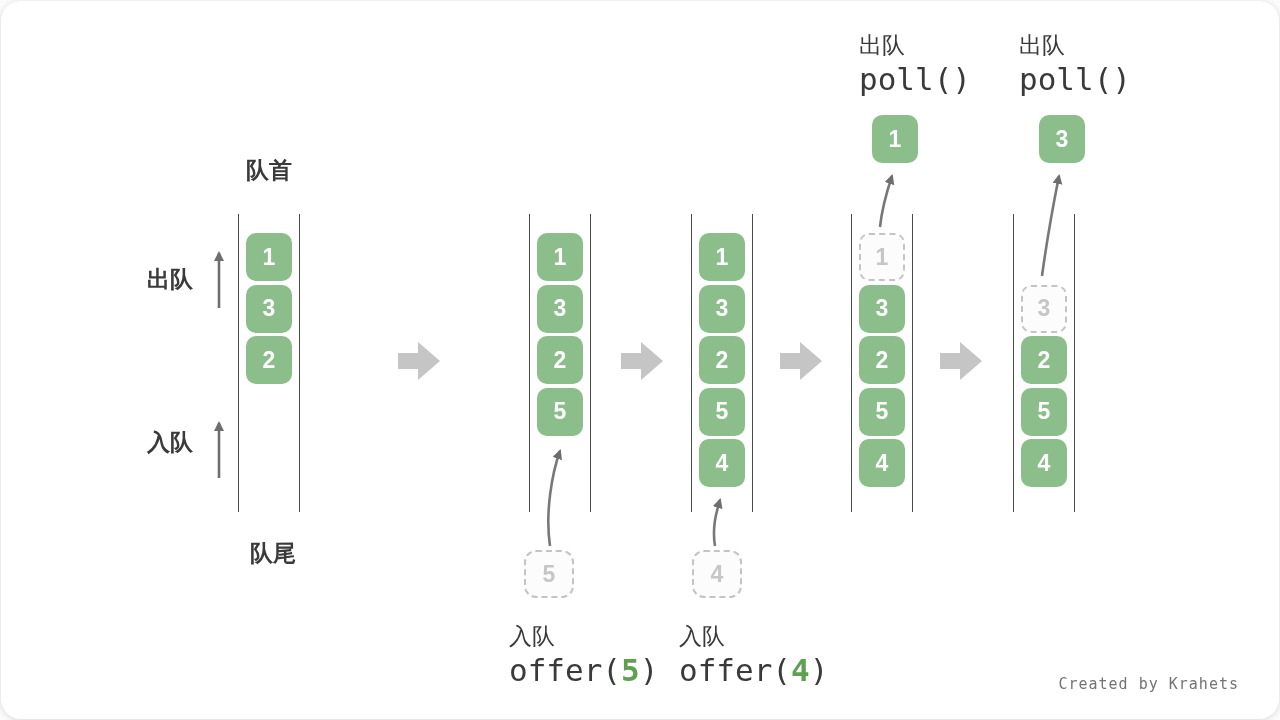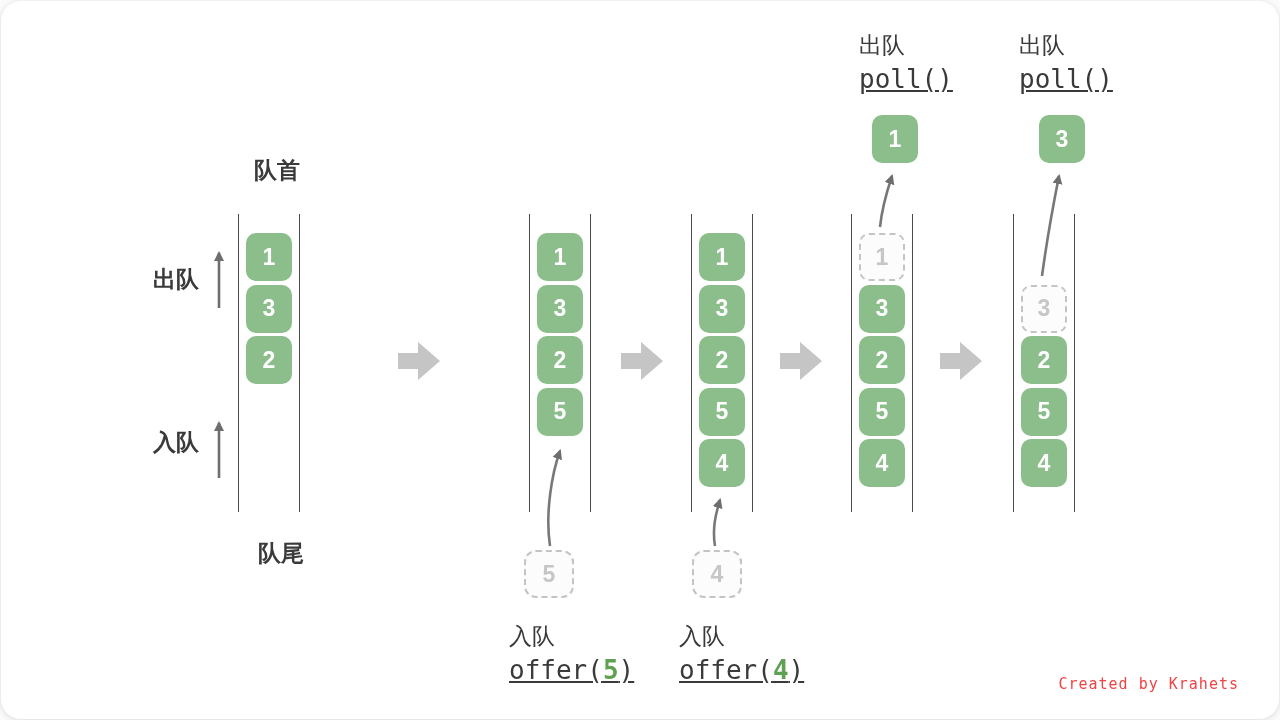--- a/index.html
+++ b/index.html
@@ -30,21 +30,21 @@
   .overlay{position:absolute;left:0;top:0;width:1280px;height:720px;pointer-events:none;}
   .title-box{
     position:absolute;left:170px;top:47px;width:191px;height:53px;
     background:var(--title-bg);border-radius:6px;
     display:flex;align-items:center;justify-content:center;gap:10px;
   }
   .title-zh{font-size:29px;font-weight:bold;color:#333;}
   .title-en{font-family:"DejaVu Sans Mono", monospace;font-size:25px;color:#3a3a3a;}
   .side-label{
     position:absolute;font-size:23px;font-weight:bold;color:var(--text);
-    width:62px;text-align:right;white-space:nowrap;
+    width:62px;text-align:center;white-space:nowrap;
   }
   .col{
     position:absolute;top:213px;width:62px;height:298px;
     border-left:1.5px solid var(--line);
     border-right:1.5px solid var(--line);
   }
   .slot{
     position:absolute;left:7px;width:46px;height:48px;
     border-radius:10px;
     display:flex;align-items:center;justify-content:center;
@@ -65,27 +65,27 @@
     position:absolute;width:50px;height:48px;top:549px;
     background:#FCFCFC;border:2px dashed var(--dashed);border-radius:12px;
     color:var(--muted);
     display:flex;align-items:center;justify-content:center;
     font-size:23px;font-weight:600;
   }
   .op-block{position:absolute;color:var(--text);}
   .op-label{font-size:23px;line-height:34px;}
   .op-code{
     font-family:"DejaVu Sans Mono", monospace;
-    font-size:26px;line-height:34px;white-space:nowrap;text-decoration:underline;
+    font-size:31px;line-height:34px;white-space:nowrap;
   }
   .op-arg{color:var(--code-green);font-weight:bold;}
   .watermark{
     position:absolute;top:674px;right:40px;
     font-family:"DejaVu Sans Mono", monospace;
-    font-size:15px;color:#ef4444;letter-spacing:1px;
+    font-size:15px;color:#737373;letter-spacing:1px;
   }
 </style>
 </head>
 <body>
 
 <div class="canvas">
 
   <svg class="overlay" viewBox="0 0 1280 720">
     <defs>
       <marker id="ah" markerUnits="userSpaceOnUse" markerWidth="13" markerHeight="13" refX="8" refY="5" orient="auto">

